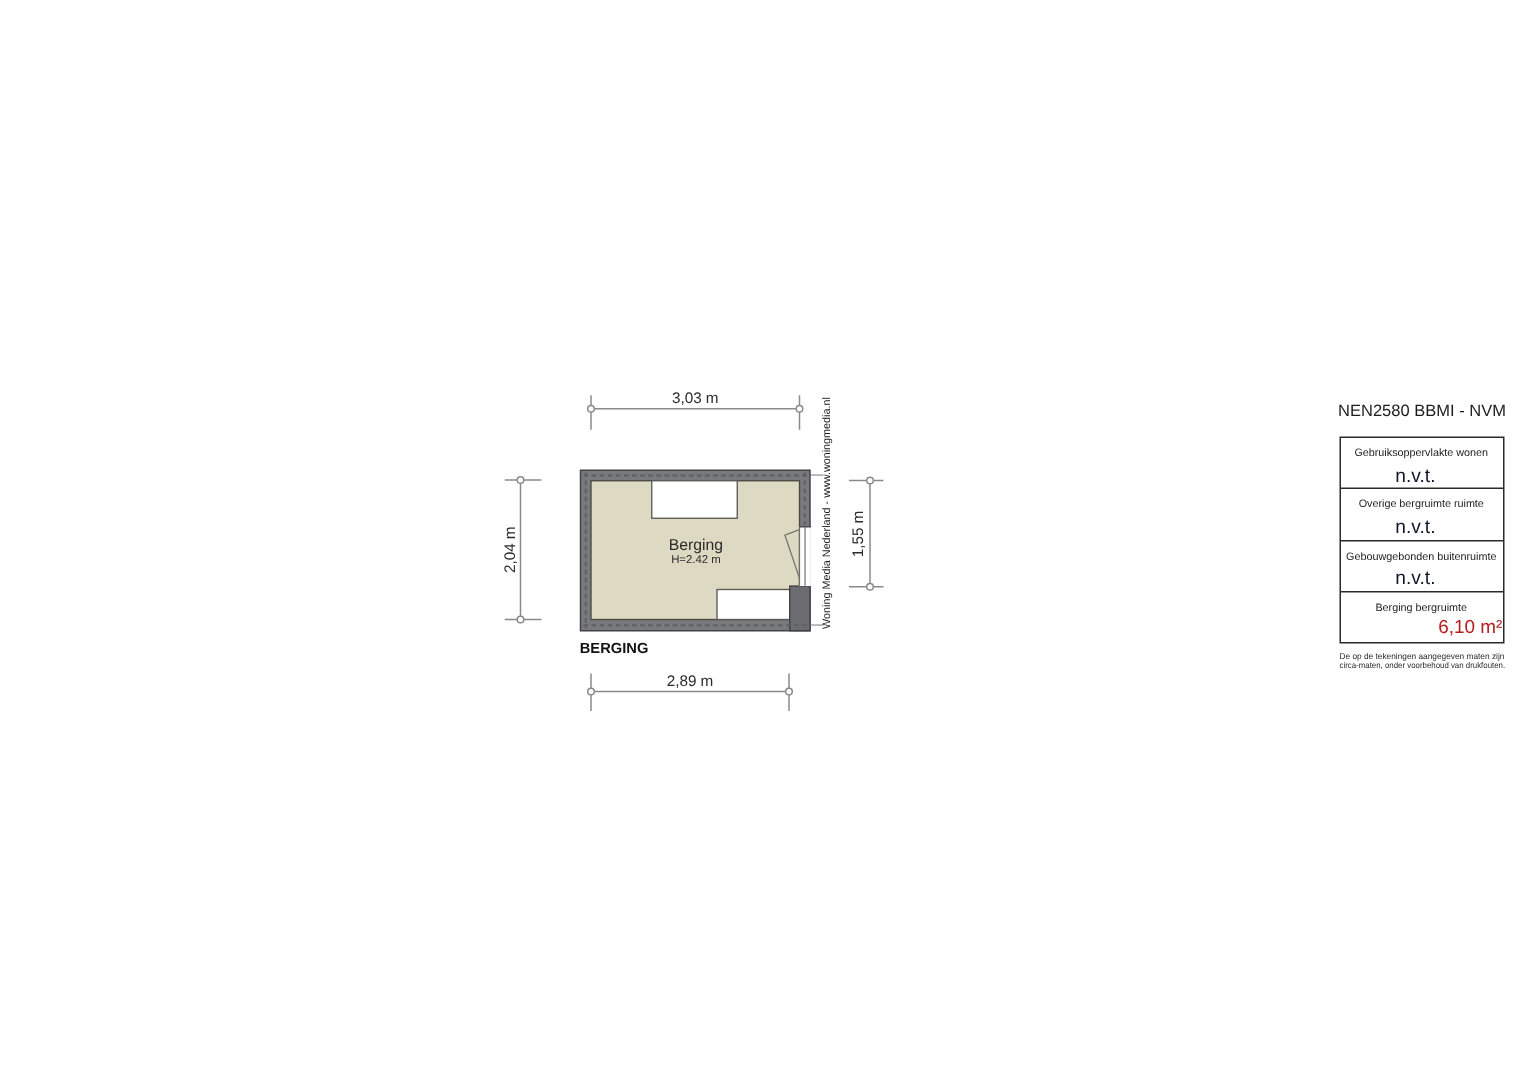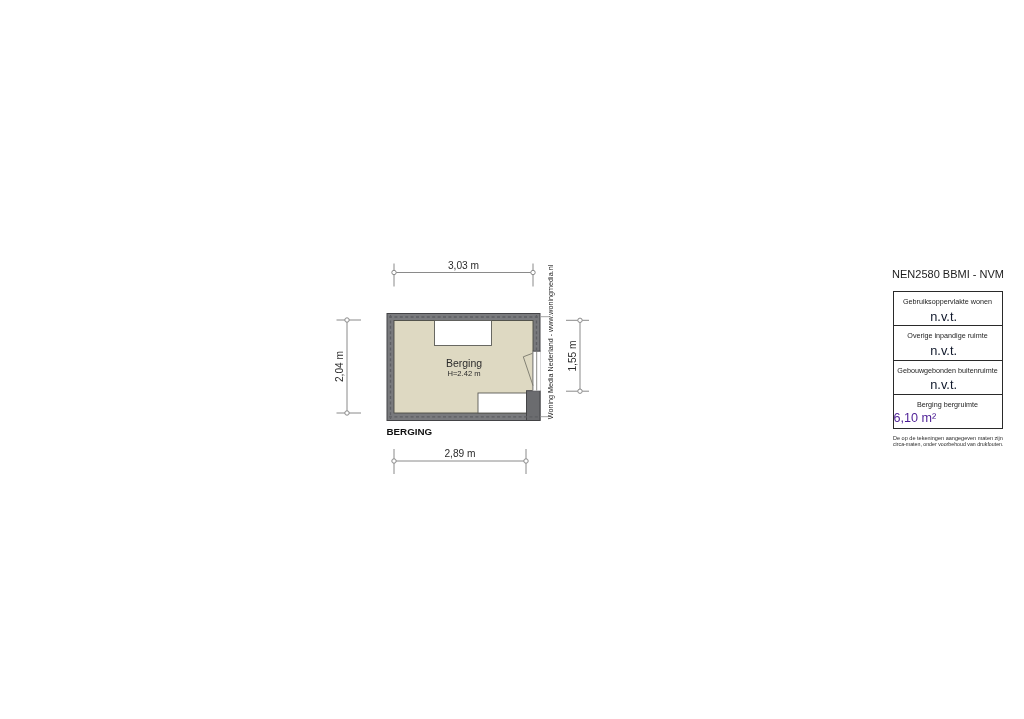--- a/index.html
+++ b/index.html
@@ -4,21 +4,21 @@
 <style>
   html,body{margin:0;padding:0;background:#ffffff;}
   body{width:1024px;height:719px;position:relative;font-family:"Liberation Sans", sans-serif;overflow:hidden;}
   #plan{position:absolute;left:0;top:0;}
   .ttl{position:absolute;left:884px;top:268.4px;width:128px;text-align:center;font-size:11px;color:#1c1c1c;}
   .tbl{position:absolute;left:892.5px;top:291px;width:110px;height:137.5px;border:1px solid #2a2a2a;box-sizing:border-box;}
   .row{position:relative;width:100%;height:34.3px;box-sizing:border-box;border-bottom:1px solid #2a2a2a;}
   .row:last-child{border-bottom:none;}
   .lab{position:absolute;top:5px;left:0;width:100%;text-align:center;font-size:7.2px;color:#1c1c1c;white-space:nowrap;}
   .val{position:absolute;bottom:2px;left:-3.9px;width:100%;text-align:center;font-size:12.8px;color:#0f172a;line-height:12.8px;}
-  .val4{position:absolute;bottom:5px;left:0;width:100%;text-align:left;font-size:12.6px;color:#4c1d95;line-height:12.6px;}
+  .val4{position:absolute;bottom:5px;left:0;width:100%;text-align:right;font-size:12.6px;color:#b91c1c;line-height:12.6px;}
   .fine{position:absolute;left:892.8px;top:434.6px;width:130px;font-size:5.6px;line-height:6.3px;color:#2a2a2a;white-space:nowrap;}
   .fine div{transform-origin:left center;}
 </style>
 </head>
 <body>
 
 <svg id="plan" width="1024" height="719" viewBox="0 0 1024 719" xmlns="http://www.w3.org/2000/svg">
 
   <g>
     <rect x="387" y="313.5" width="153" height="107" fill="#797a7d" stroke="#434346" stroke-width="1"></rect>
@@ -127,21 +127,21 @@
 <div class="ttl">NEN2580 BBMI - NVM</div>
 
 <div class="tbl">
 
   <div class="row">
       <div class="lab">Gebruiksoppervlakte wonen</div>
       <div class="val">n.v.t.</div>
     </div>
 
   <div class="row">
-      <div class="lab">Overige inpandige ruimte</div>
+      <div class="lab">Overige bergruimte ruimte</div>
       <div class="val">n.v.t.</div>
     </div>
 
   <div class="row">
       <div class="lab">Gebouwgebonden buitenruimte</div>
       <div class="val">n.v.t.</div>
     </div>
 
   <div class="row">
       <div class="lab">Berging bergruimte</div>

